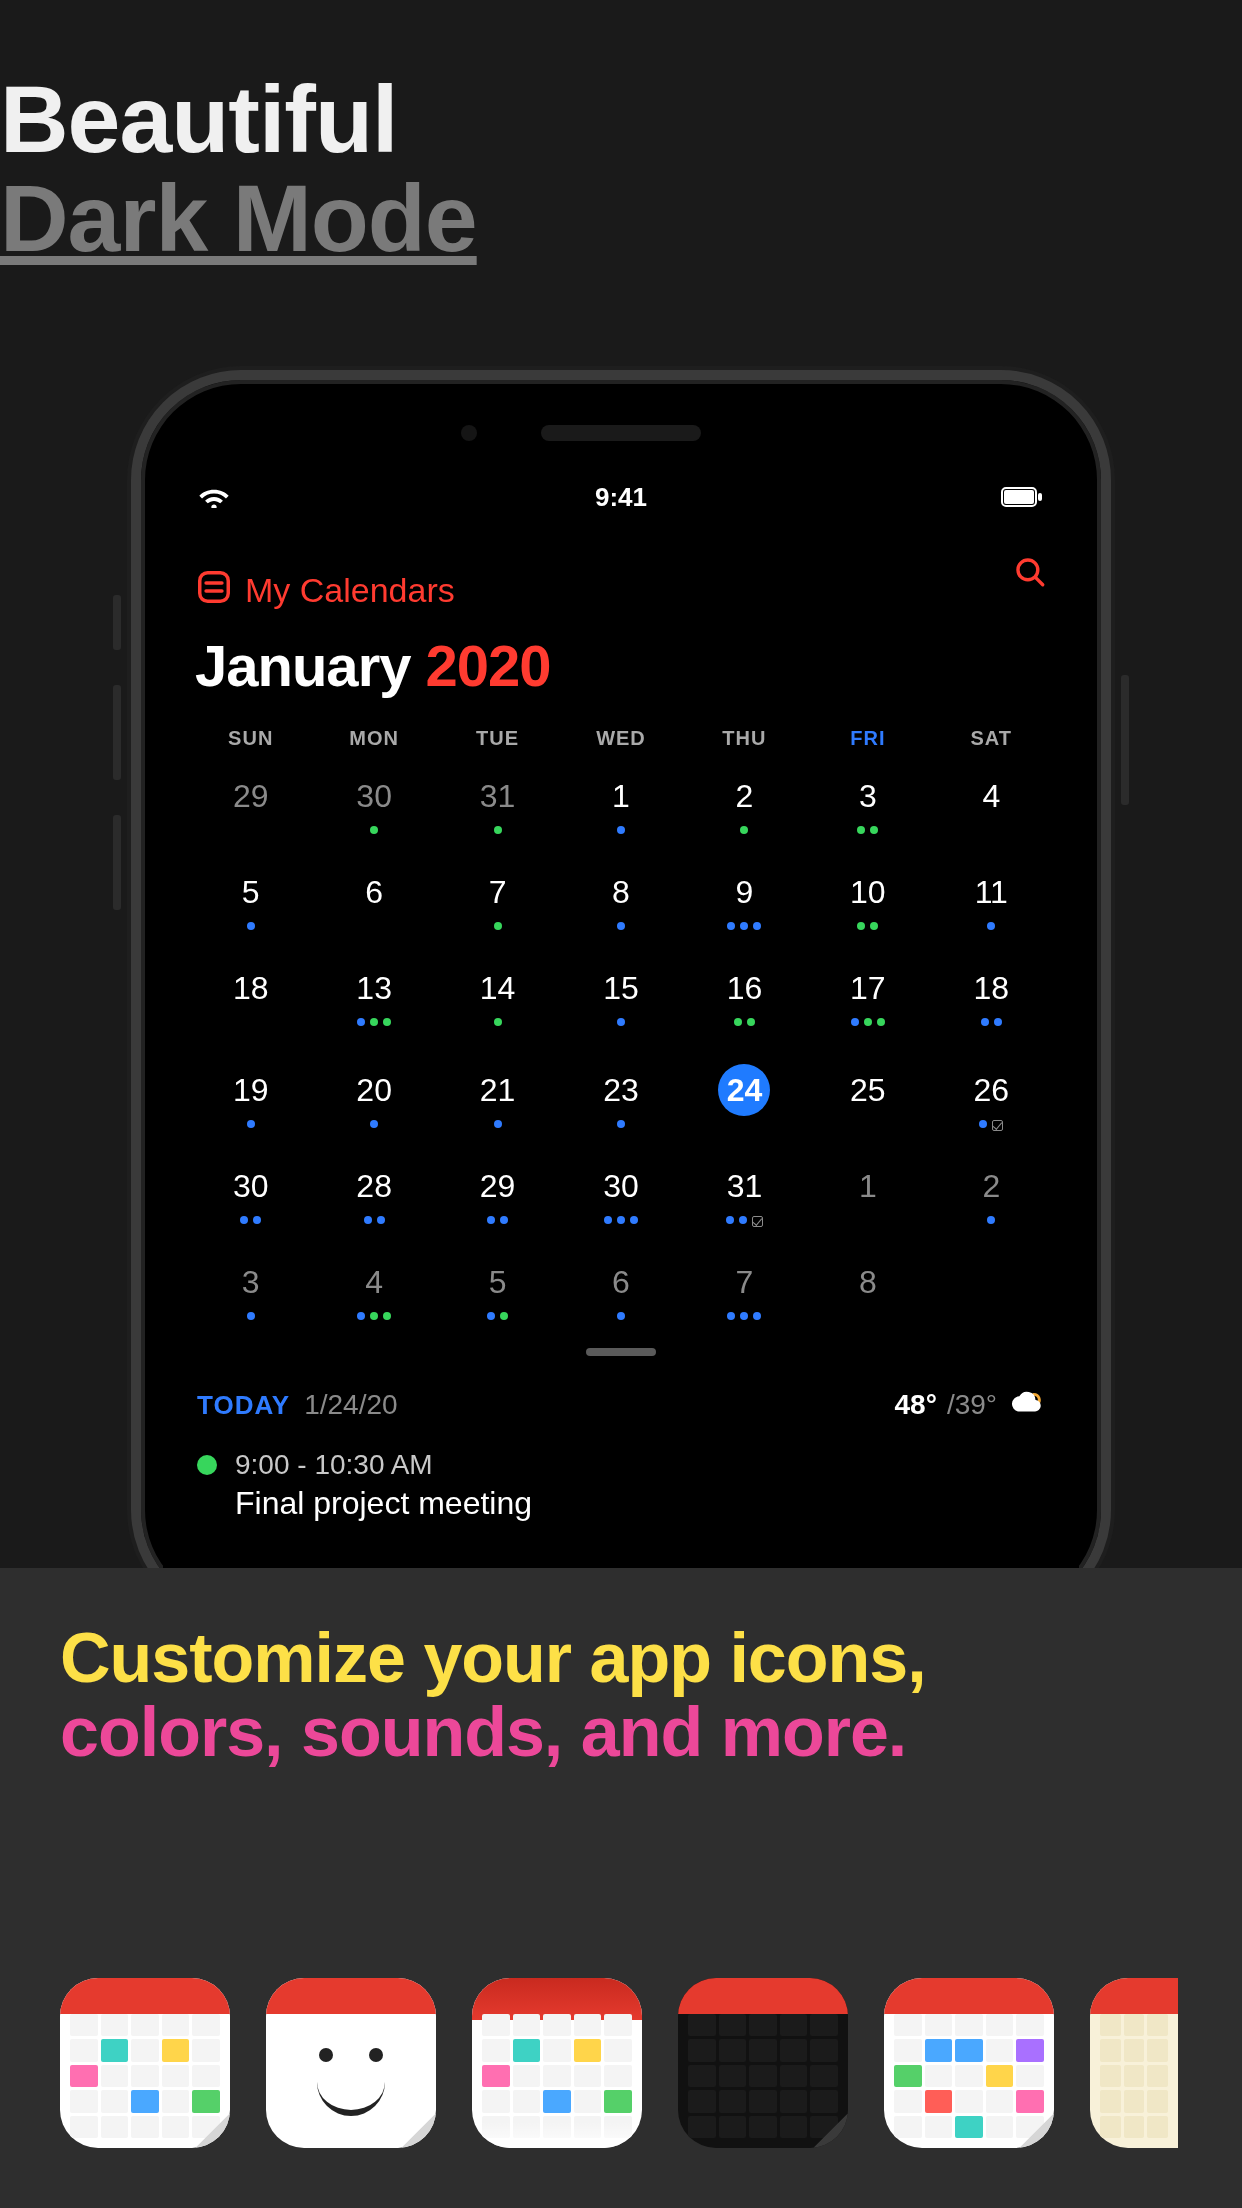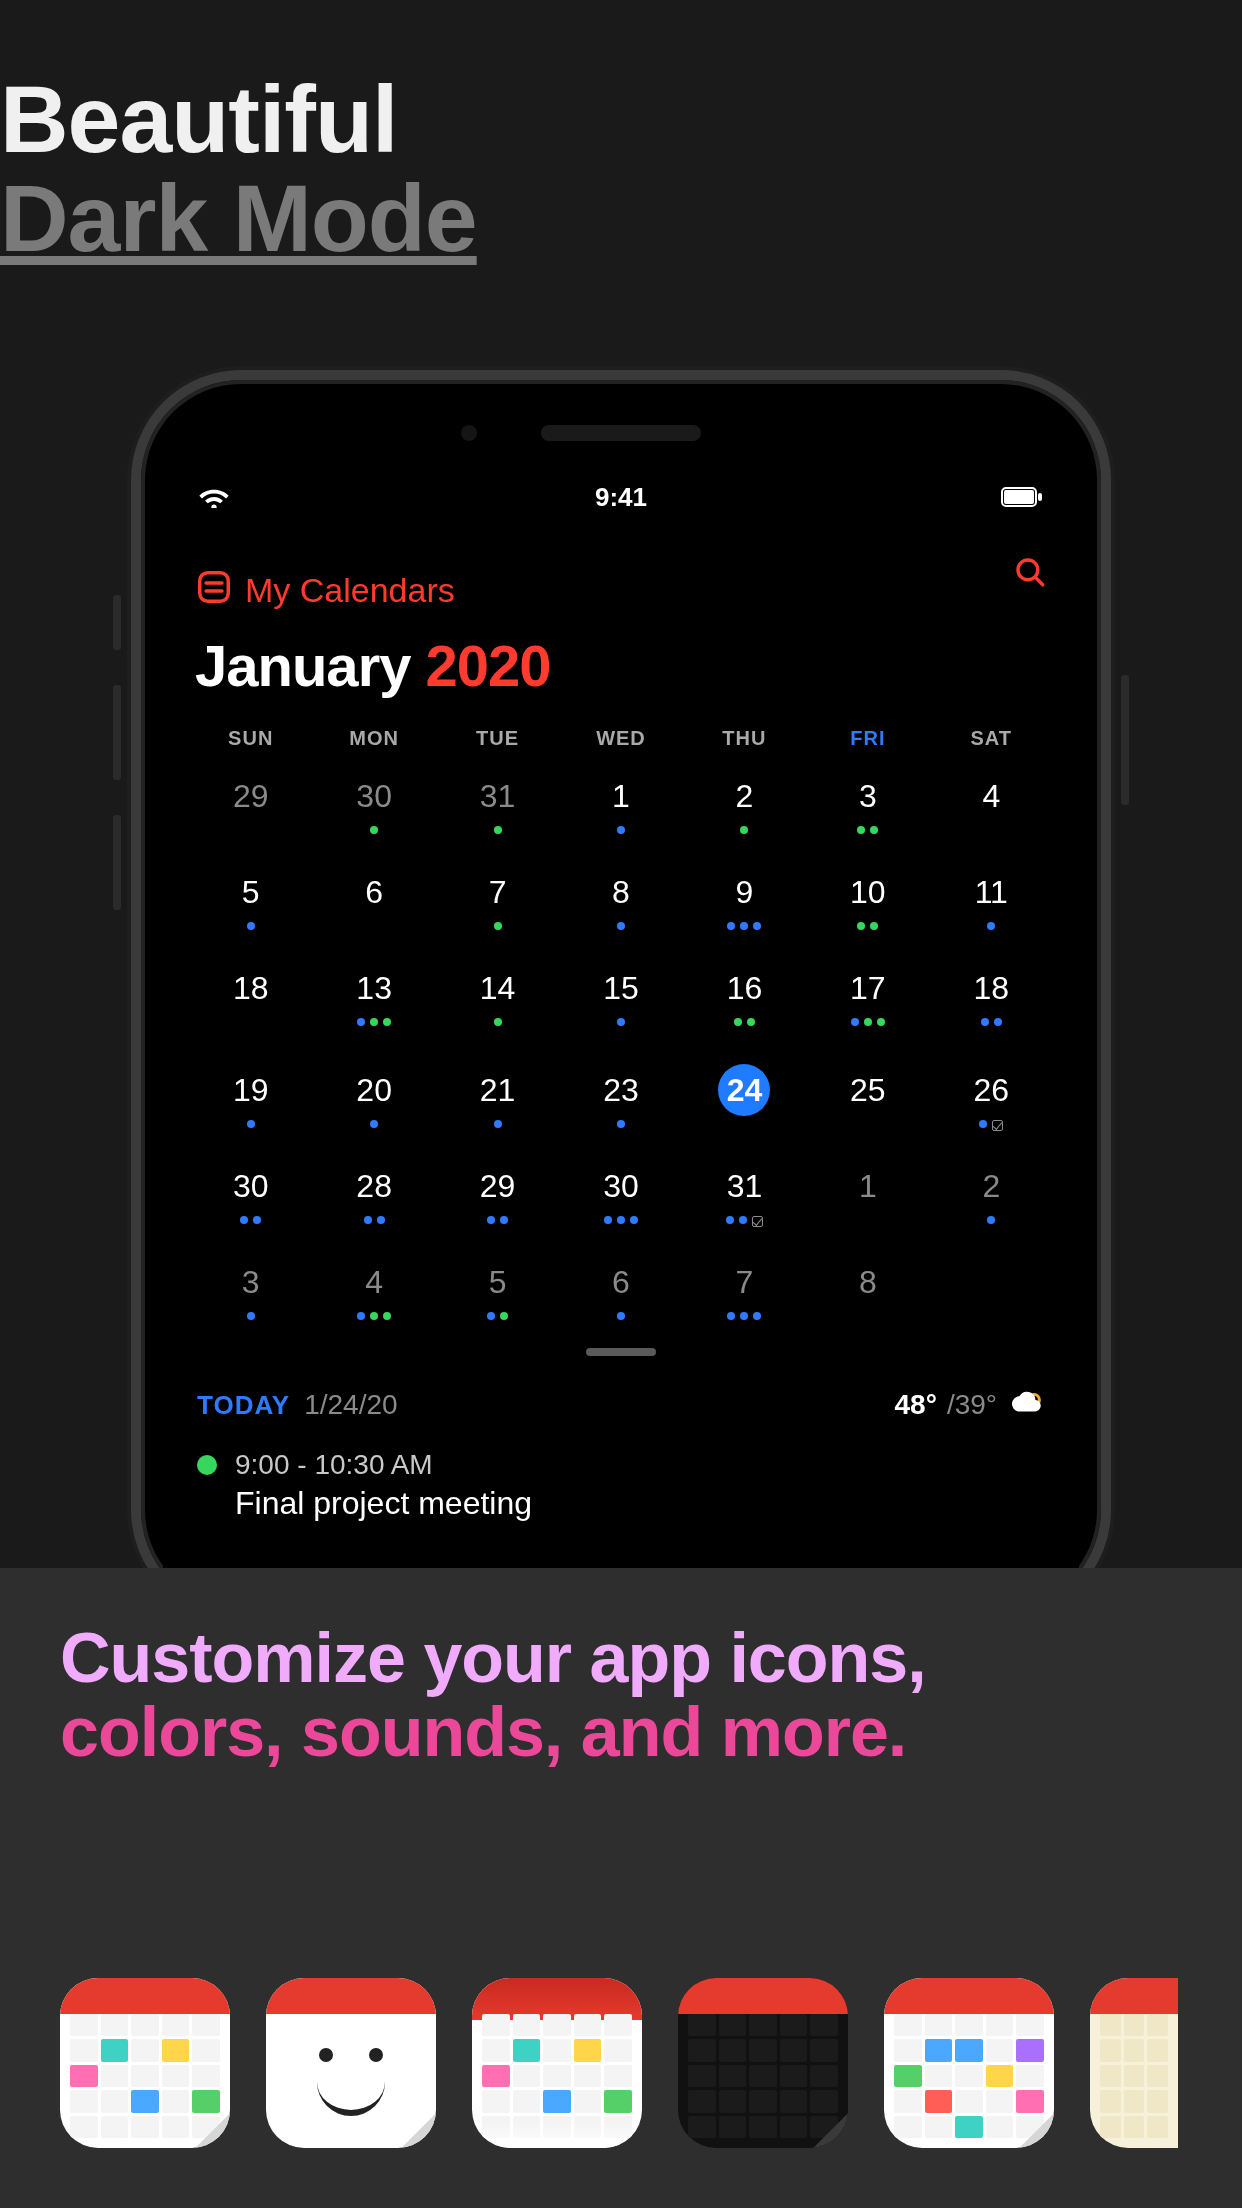--- a/index.html
+++ b/index.html
@@ -146,21 +146,21 @@
   .event-text { display:flex; flex-direction:column; }
   .event-time { color:#c8c8c8; font-size:28px; }
   .event-title { color:#fff; font-size:32px; margin-top:4px; }
 
   
   .bottom-panel {
     position:absolute; left:0; right:0; bottom:0;
     height:640px; background:#2e2e2e;
     padding: 50px 60px 0;
   }
-  .promo-line1 { font-size:70px; font-weight:700; color:#f0abfc; letter-spacing:-1px; }
+  .promo-line1 { font-size:70px; font-weight:700; color:#fde047; letter-spacing:-1px; }
   .promo-line2 { font-size:70px; font-weight:700; color:#ec4899; letter-spacing:-1px; margin-top:-6px; }
 
   .icon-scroller {
     position:absolute; left:60px; right:0; bottom:60px;
     display:flex; gap:36px;
   }
   .app-icon {
     width:170px; height:170px; border-radius:38px; position:relative;
     overflow:hidden; background:#fff; flex-shrink:0;
   }

